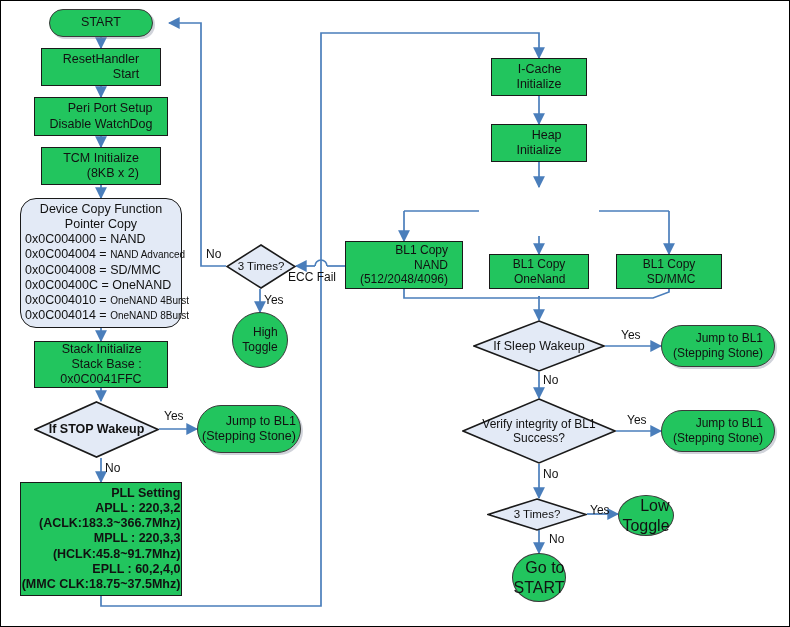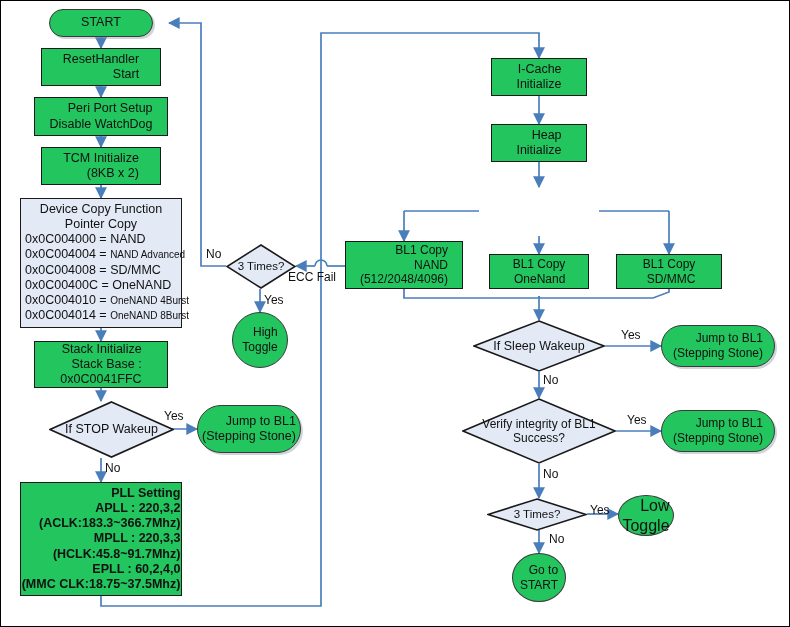--- a/index.html
+++ b/index.html
@@ -163,36 +163,36 @@
 
   <div class="node rect" style="left:33px;top:96px;width:134px;height:39px;">Peri Port Setup
 Disable WatchDog</div>
 
   <div class="node rect" style="left:40px;top:47px;width:120px;height:38px;">ResetHandler
 Start</div>
 
   <div class="node rect" style="left:40px;top:146px;width:120px;height:38px;">TCM Initialize
 (8KB x 2)</div>
 
-  <div class="devbox" style="left:19px;top:197px;width:162px;height:130px;">
+  <div class="devbox" style="left:19px;top:197px;width:162px;height:130px;border-radius:16px;">
     <div class="hdr">Device Copy Function
 Pointer Copy</div>
     <div class="row"><span>0x0C004000 = </span><span>NAND</span></div>
     <div class="row"><span>0x0C004004 = </span><span class="sm">NAND Advanced</span></div>
     <div class="row"><span>0x0C004008 = </span><span>SD/MMC</span></div>
     <div class="row"><span>0x0C00400C = </span><span>OneNAND</span></div>
     <div class="row"><span>0x0C004010 = </span><span class="sm">OneNAND 4Burst</span></div>
     <div class="row"><span>0x0C004014 = </span><span class="sm">OneNAND 8Burst</span></div>
   </div>
 
   <div class="node rect" style="left:33px;top:340px;width:134px;height:47px;">Stack Initialize
 Stack Base :
 0x0C0041FFC</div>
 
-  <div class="diamond-wrap" style="left:48px;top:400px;width:125px;height:57px;">
+  <div class="diamond-wrap" style="left:33px;top:400px;width:125px;height:57px;font-weight:bold;">
     <svg width="125" height="57" viewBox="0 0 125 57" xmlns="http://www.w3.org/2000/svg">
       <polygon points="62.5,1 124,28.5 62.5,56 1,28.5" fill="#e3eaf6" stroke="#1a1a1a" stroke-width="1.6"></polygon>
     </svg>
     <div class="diamond-label">If STOP Wakeup</div>
   </div>
 
   <div class="node stadium" style="left:196px;top:404px;width:104px;height:48px;">Jump to BL1
 (Stepping Stone)</div>
 
   <div class="node rect" style="left:19px;top:481px;width:162px;height:114px;font-size:12.5px;font-weight:bold;">PLL Setting
@@ -254,21 +254,21 @@
   <div class="diamond-wrap" style="left:486px;top:497px;width:100px;height:33px;">
     <svg width="100" height="33" viewBox="0 0 100 33" xmlns="http://www.w3.org/2000/svg">
       <polygon points="50,1 99,16.5 50,32 1,16.5" fill="#e3eaf6" stroke="#1a1a1a" stroke-width="1.6"></polygon>
     </svg>
     <div class="diamond-label" style="font-size:11.5px;">3 Times?</div>
   </div>
 
   <div class="node circle" style="left:617px;top:494px;width:56px;height:41px;font-size:16px;border-radius:50%;">Low
 Toggle</div>
 
-  <div class="node circle" style="left:511px;top:552px;width:54px;height:49px;font-size:12px;">Go to
+  <div class="node circle" style="left:511px;top:552px;width:54px;height:49px;font-size:16px;">Go to
 START</div>
 
   <div class="edge-label" style="left:163px;top:408px;">Yes</div>
   <div class="edge-label" style="left:104px;top:460px;">No</div>
   <div class="edge-label" style="left:205px;top:246px;">No</div>
   <div class="edge-label" style="left:263px;top:292px;">Yes</div>
   <div class="edge-label" style="left:287px;top:269px;">ECC Fail</div>
   <div class="edge-label" style="left:620px;top:327px;">Yes</div>
   <div class="edge-label" style="left:542px;top:372px;">No</div>
   <div class="edge-label" style="left:626px;top:412px;">Yes</div>

